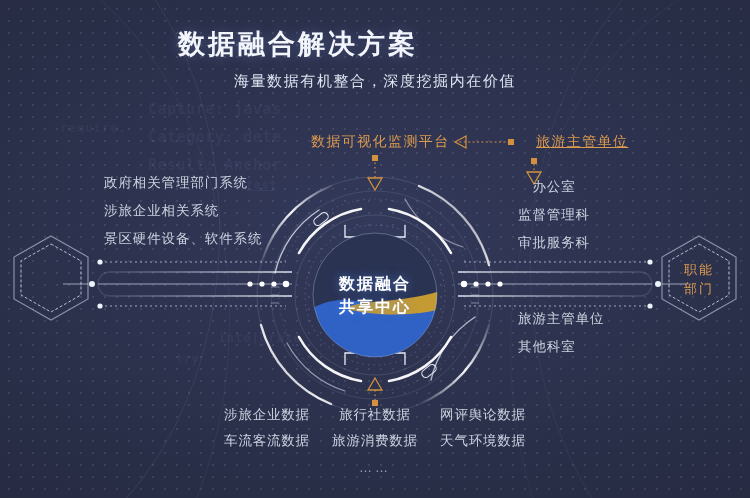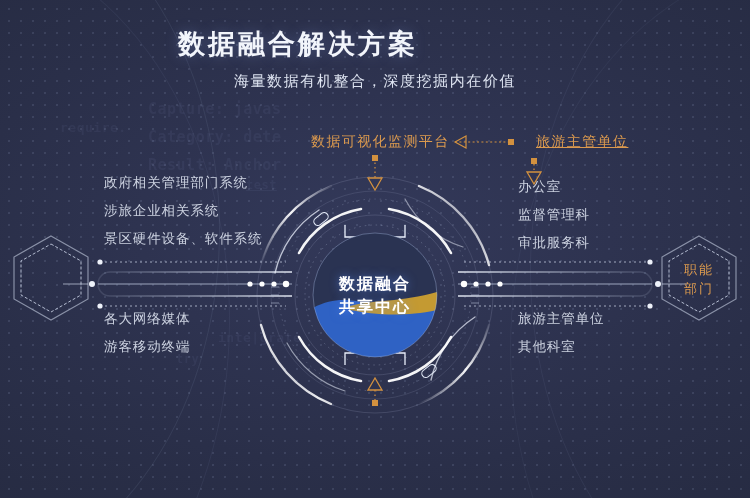--- a/index.html
+++ b/index.html
@@ -73,21 +73,21 @@
     position:absolute; inset:0; display:flex; flex-direction:column;
     align-items:center; justify-content:center;
     color:#dc9a4e; font-size:13px; letter-spacing:2px; line-height:1.5;
   }
 
   
   .side-list { position:absolute; color:#ccd2e0; font-size:13.5px; letter-spacing:.9px; }
   .side-list div { margin-bottom:10px; white-space:nowrap; }
   #left-top   { left:104px; top:174px; }
   #left-bot   { left:104px; top:310px; }
-  #right-top  { left:518px; top:178px; }
+  #right-top  { left:518px; top:178px;text-align:center; }
   #right-bot  { left:518px; top:310px; }
 
   
   #bottom-grid {
     position:absolute; left:0; top:406px; width:750px;
     display:flex; flex-direction:column; align-items:center; gap:8px;
   }
   #bottom-grid .brow { display:flex; justify-content:center; }
   #bottom-grid .bcell {
     width:108px; text-align:center; color:#ccd2e0;
@@ -274,33 +274,42 @@
       <span>职能</span>
       <span>部门</span>
     </div>
   </div>
 
   <div class="side-list" id="left-top">
     <div>政府相关管理部门系统</div>
     <div>涉旅企业相关系统</div>
     <div>景区硬件设备、软件系统</div>
   </div>
-  <div class="side-list" id="left-bot">
-    <div>各大网络媒体</div>
-    <div>游客移动终端</div>
-  </div>
   <div class="side-list" id="right-top">
     <div>办公室</div>
     <div>监督管理科</div>
     <div>审批服务科</div>
   </div>
   <div class="side-list" id="right-bot">
     <div>旅游主管单位</div>
     <div>其他科室</div>
   </div>
 
   <div id="core-text">
     <span>数据融合</span>
     <span>共享中心</span>
   </div>
 
+  <div id="bottom-grid">
+    <div class="brow">
+      <div class="bcell">涉旅企业数据</div>
+      <div class="bcell">旅行社数据</div>
+      <div class="bcell">网评舆论数据</div>
+    </div>
+    <div class="brow">
+      <div class="bcell">车流客流数据</div>
+      <div class="bcell">旅游消费数据</div>
+      <div class="bcell">天气环境数据</div>
+    </div>
+    <div id="ellipsis">……</div>
+  </div>
 
 </div>
 
 </body></html>

